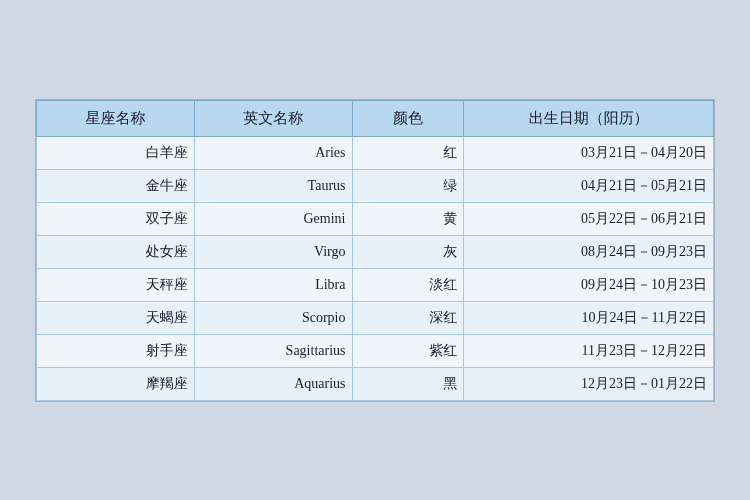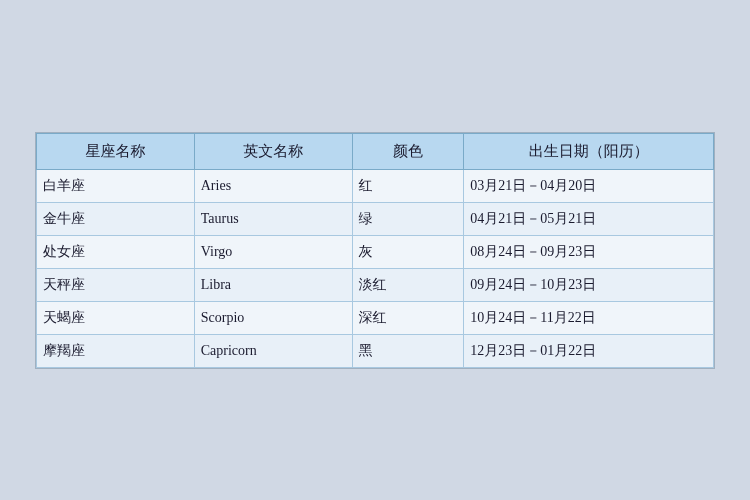--- a/index.html
+++ b/index.html
@@ -35,21 +35,21 @@
       padding: 8px 21px;
       text-align: center;
       font-size: 15px;
       font-weight: normal;
       color: #1a1a2e;
     }
 
     tbody tr td {
       border: 1px solid #a8c8e0;
       padding: 7px 6px;
-      text-align: left;
+      text-align: right;
       font-size: 14px;
       color: #1a1a2e;
       background-color: #f0f5fa;
     }
 
     tbody tr:nth-child(even) td {
       background-color: #e8f0f8;
     }
   </style>
 </head>
@@ -72,38 +72,50 @@
           <td>红</td>
           <td>03月21日－04月20日</td>
         </tr>
         <tr>
           <td>金牛座</td>
           <td>Taurus</td>
           <td>绿</td>
           <td>04月21日－05月21日</td>
         </tr>
         <tr>
+          <td>双子座</td>
+          <td>Gemini</td>
+          <td>黄</td>
+          <td>05月22日－06月21日</td>
+        </tr>
+        <tr>
           <td>处女座</td>
           <td>Virgo</td>
           <td>灰</td>
           <td>08月24日－09月23日</td>
         </tr>
         <tr>
           <td>天秤座</td>
           <td>Libra</td>
           <td>淡红</td>
           <td>09月24日－10月23日</td>
         </tr>
         <tr>
           <td>天蝎座</td>
           <td>Scorpio</td>
           <td>深红</td>
           <td>10月24日－11月22日</td>
         </tr>
         <tr>
+          <td>射手座</td>
+          <td>Sagittarius</td>
+          <td>紫红</td>
+          <td>11月23日－12月22日</td>
+        </tr>
+        <tr>
           <td>摩羯座</td>
-          <td>Capricorn</td>
+          <td>Aquarius</td>
           <td>黑</td>
           <td>12月23日－01月22日</td>
         </tr>
       </tbody>
   </table>
 </div>
 
 </body></html>

